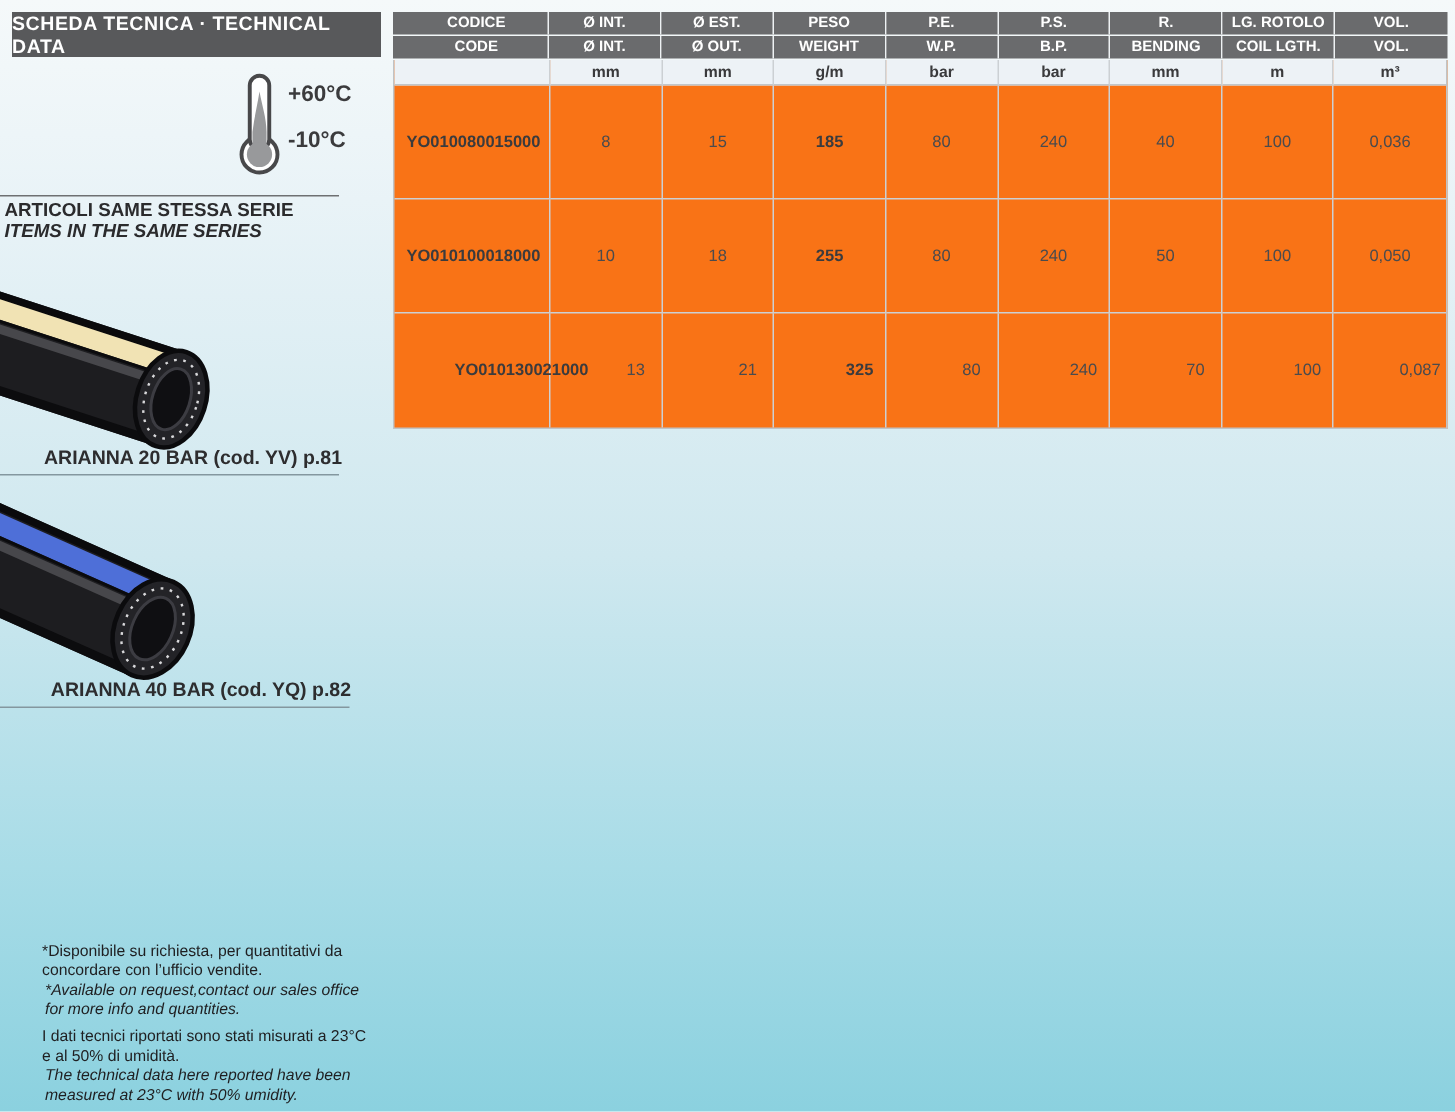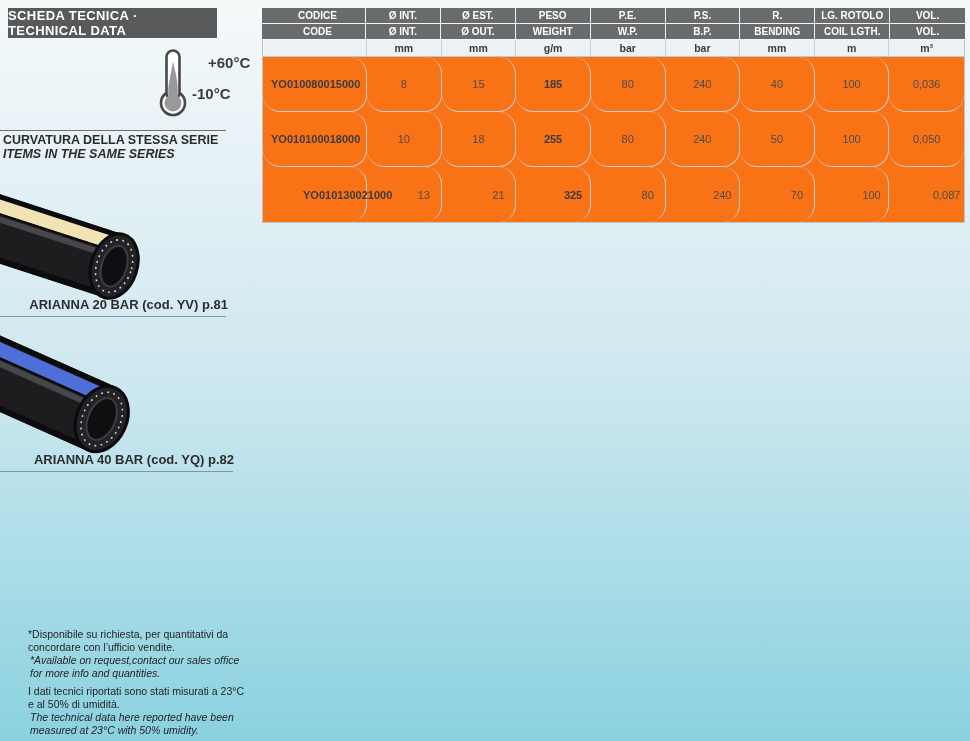--- a/index.html
+++ b/index.html
@@ -5,27 +5,27 @@
   * { margin:0; padding:0; box-sizing:border-box; }
   html,body { width:970px; height:741px; overflow:hidden; }
   body {
     font-family:"Liberation Sans","DejaVu Sans",sans-serif;
     background:linear-gradient(180deg,#f5f9fa 0%,#e9f3f7 18%,#cfe8ef 50%,#a8dce7 78%,#8bd1df 100%);
     position:relative; color:#3a3a3c;
   }
   .abs { position:absolute; }
 
   
-  .title-bar { left:8px; top:8px; width:209px; height:30px; background:#58595b;
+  .title-bar { left:8px; top:8px; width:246px; height:30px; background:#58595b;
     display:flex; align-items:center; justify-content:center; }
   .title-bar span { color:#fff; font-weight:700; font-size:13px; letter-spacing:.4px; }
 
   .thermo-wrap { left:156px; top:48px; width:110px; height:72px; }
   .temp-label { position:absolute; left:36px; font-weight:700; font-size:15px; color:#3b3b3d; }
-  .temp-max { top:6px;margin-left:16px; } .temp-min { top:37px; }
+  .temp-max { top:6px; } .temp-min { top:37px; }
 
   .divider { height:1px; background:#6e7072; }
   .divider.light { background:#84979f; }
 
   .series-head { left:3px; top:134px; width:250px; line-height:13.5px; }
   .series-head .it { font-weight:700; font-size:12.5px; color:#2b2b2d; }
   .series-head .en { font-weight:700; font-style:italic; font-size:12.5px; color:#2b2b2d; }
 
   .hose-caption { font-weight:700; font-size:13px; color:#2d2d2f; text-align:right; }
 
@@ -40,22 +40,22 @@
   .t-head { margin-bottom:1px; }
   .t-head .c { background:#6a6b6d; color:#fff; font-weight:700; font-size:10px;
     height:15px; line-height:15px; text-align:center; border-right:1px solid #eef2f4; }
   .t-head .c:last-child { border-right:none; }
   .t-head .c0 { text-align:center; padding-left:8px; }
   .t-body { background:#f97316; border:1px solid #bfc3c6; border-top:none; }
   .t-units .c { background:#edf2f6; font-weight:700; font-size:10.5px; color:#3a3a3c;
     height:17px; line-height:17px; text-align:center;
     border-right:1px solid #ccd0d3; border-bottom:1px solid #c2c6c9; }
   .t-units .c:last-child { border-right:none; }
-  .t-data .c { height:55px; display:flex; align-items:center; justify-content:center;
-    font-size:11px; color:#4b4b4d; border-right:1px solid #ccd0d3; border-bottom:1px solid #ccd0d3;border-radius:17px; }
+  .t-data .c { height:76px; display:flex; align-items:center; justify-content:center;
+    font-size:11px; color:#4b4b4d; border-right:1px solid #ccd0d3; border-bottom:1px solid #ccd0d3; }
   .t-data .c:last-child { border-right:none; }
   .t-data:last-child .c { border-bottom:none;padding-left:40px; }
   .t-data .c0 { justify-content:flex-start; padding-left:8px; font-weight:700; color:#3b3b3d; }
   .t-data .bold { font-weight:700; color:#3b3b3d; }
 </style>
 </head>
 <body>
 
 <div class="abs title-bar">
   <span>SCHEDA TECNICA · TECHNICAL DATA</span>
@@ -67,21 +67,21 @@
     <rect x="10.5" y="2.5" width="13" height="49" rx="6.5" fill="#ffffff" stroke="#48484a" stroke-width="2.6"></rect>
     <path d="M17 13 C 18.8 23, 21.5 30, 21.7 40 L 21.7 50 L 12.3 50 L 12.3 40 C 13.4 31, 15.4 23, 17 13 Z" fill="#98999b"></path>
     <circle cx="17" cy="55" r="8.4" fill="#98999b"></circle>
   </svg>
   <div class="temp-label temp-max">+60°C</div>
   <div class="temp-label temp-min">-10°C</div>
 </div>
 
 <div class="abs divider" style="left:0; top:130px; width:226px;"></div>
 <div class="abs series-head">
-  <div class="it">CURVATURA DELLA STESSA SERIE</div>
+  <div class="it">ARTICOLI SAME STESSA SERIE</div>
   <div class="en">ITEMS IN THE SAME SERIES</div>
 </div>
 
 <svg class="abs" style="left:0; top:184px;" width="190" height="120" viewBox="0 0 190 120">
   <g transform="rotate(18 0 45)">
     <rect x="-70" y="12" width="190" height="66" fill="#1d1d20"></rect>
     <rect x="-70" y="12" width="190" height="5" fill="#0a0a0c"></rect>
     <rect x="-70" y="17" width="190" height="13" fill="#f1e3b4"></rect>
     <rect x="-70" y="30" width="190" height="2" fill="#0b0b0d"></rect>
     <rect x="-70" y="33" width="190" height="6" fill="#55555a" opacity="0.75"></rect>

